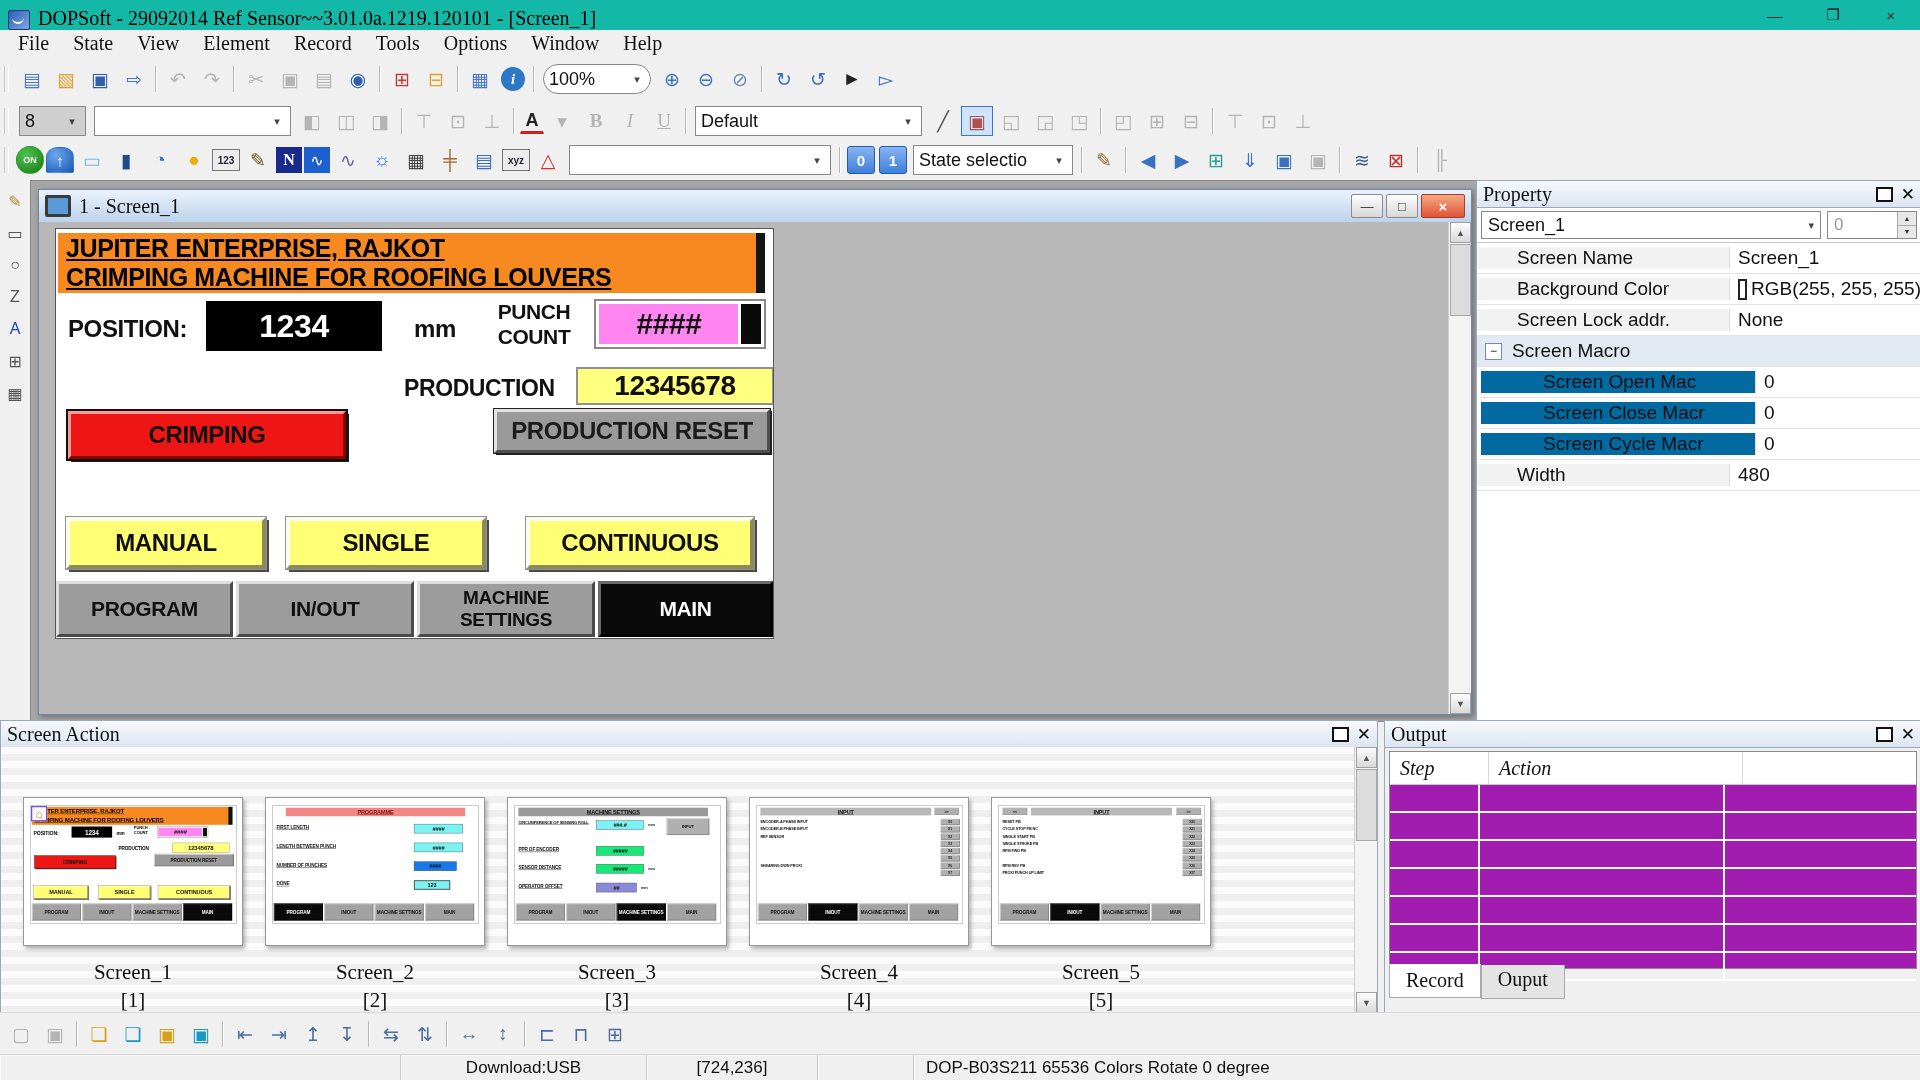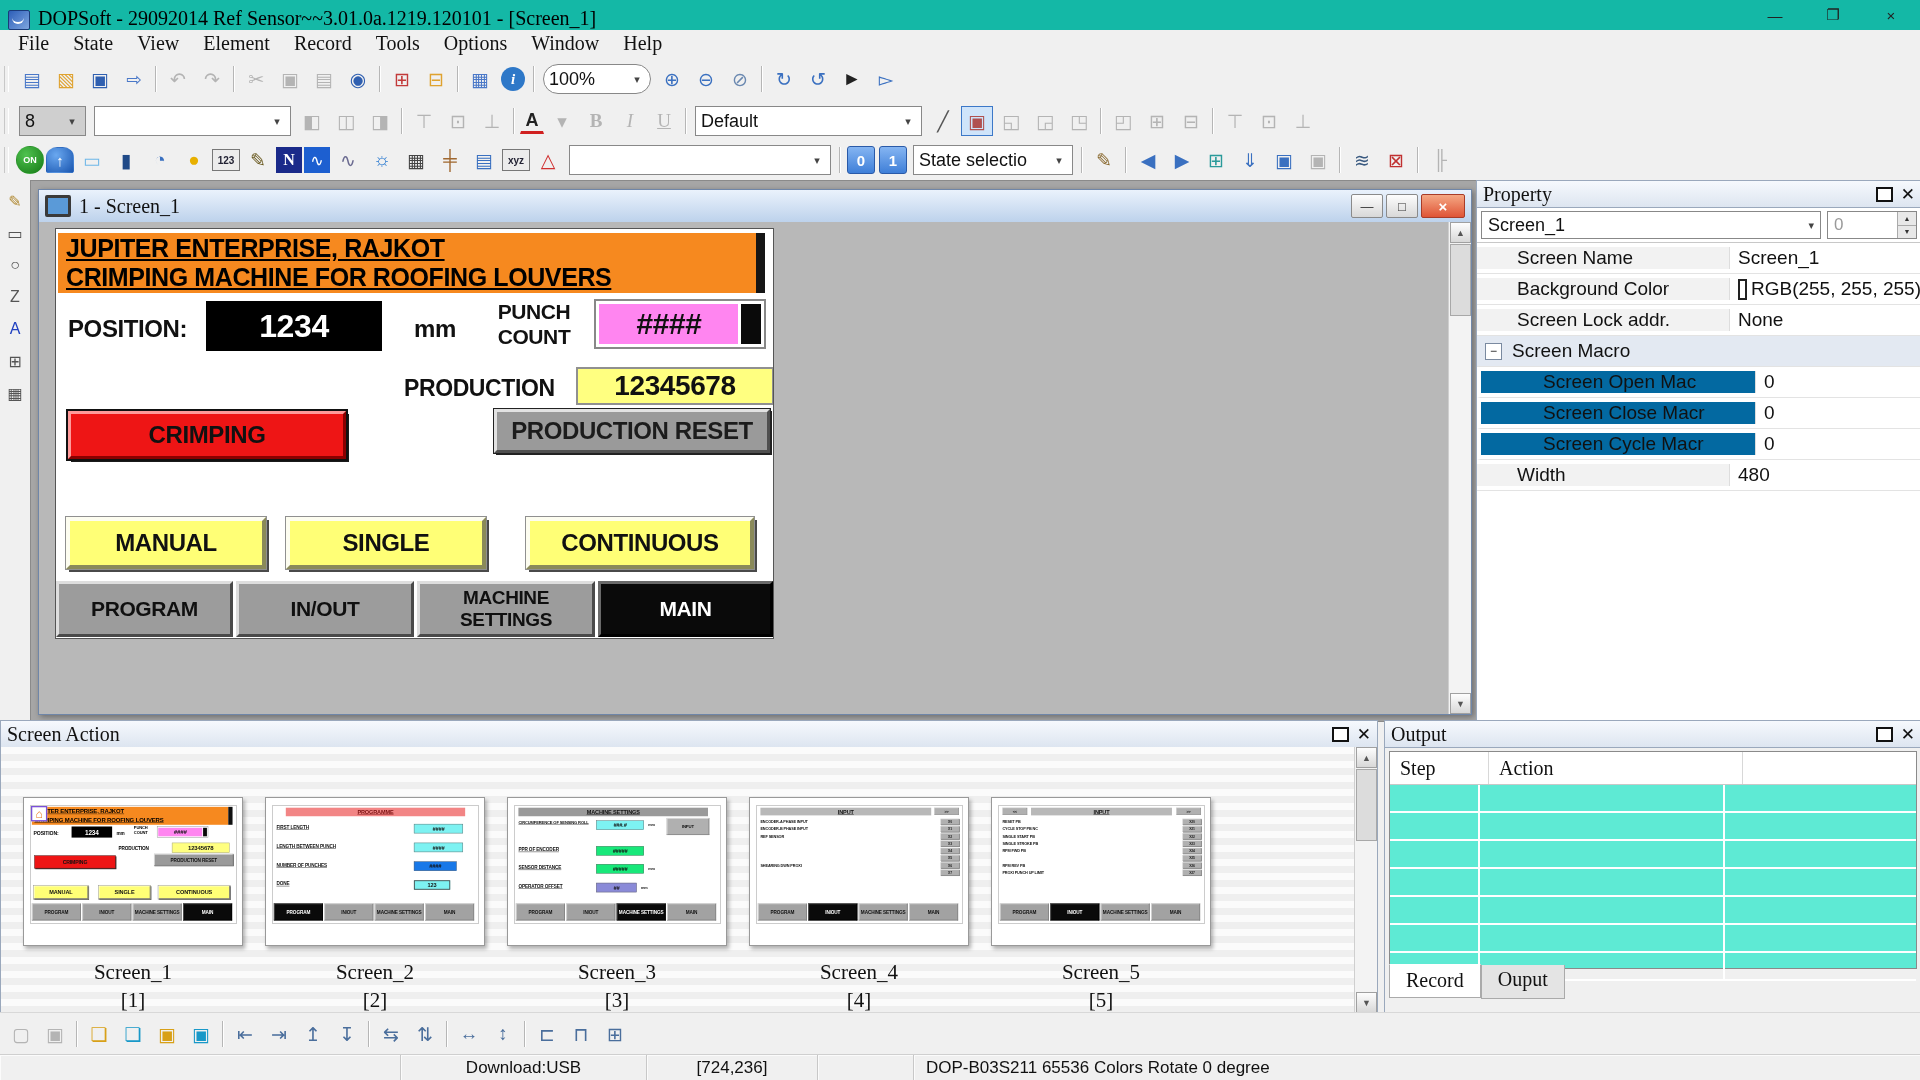--- a/index.html
+++ b/index.html
@@ -220,22 +220,22 @@
         justify-content:center;}
   .mm-io-lab{font-size:9px;white-space:nowrap;}
   .mm-io-btn{background:#b0b0b0;border:1px outset #e0e0e0;box-shadow:1px 1px 0 #666;font-size:8px;
         display:flex;align-items:center;justify-content:center;color:#222;}
   .mm-hbtn{background:#b0b0b0;border:1px outset #e0e0e0;font-size:9px;display:flex;
         align-items:center;justify-content:center;}
 
   
   .out-panel{position:absolute;left:1384px;top:720px;width:536px;height:292px;background:#f0f0f0;
         border:1px solid #9aa8bc;}
-  .out-table{position:absolute;left:4px;top:30px;right:4px;height:216px;background:#5eead4;
-        border:1px solid #8a8a8a;}
+  .out-table{position:absolute;left:4px;top:30px;right:4px;height:216px;background:#a21caf;
+        border:1px solid #8a8a8a;font-style:italic;}
   .out-head{display:flex;height:32px;background:#fff;border-bottom:1px solid #c8c8c8;
         font-family:"Liberation Serif","DejaVu Serif",serif;font-size:20px;}
   .oh{display:flex;align-items:center;padding-left:10px;border-right:1px solid #d8d8d8;}
   .oh1{width:88px;} .oh2{width:243px;} .oh3{flex:1;border-right:none;}
   .out-row{display:flex;height:26px;border-bottom:2px solid #fff;}
   .oc1{width:88px;border-right:2px solid #fff;} .oc2{width:243px;border-right:2px solid #fff;} .oc3{flex:1;}
   .out-tabs{position:absolute;left:4px;bottom:14px;display:flex;
         font-family:"Liberation Serif","DejaVu Serif",serif;font-size:20px;}
   .otab{padding:3px 16px 5px;border:1px solid #aaa;border-top:none;background:#e4e4e4;}
   .otab.act{background:#fff;border-top:1px solid #fff;position:relative;top:-1px;padding-top:4px;}

